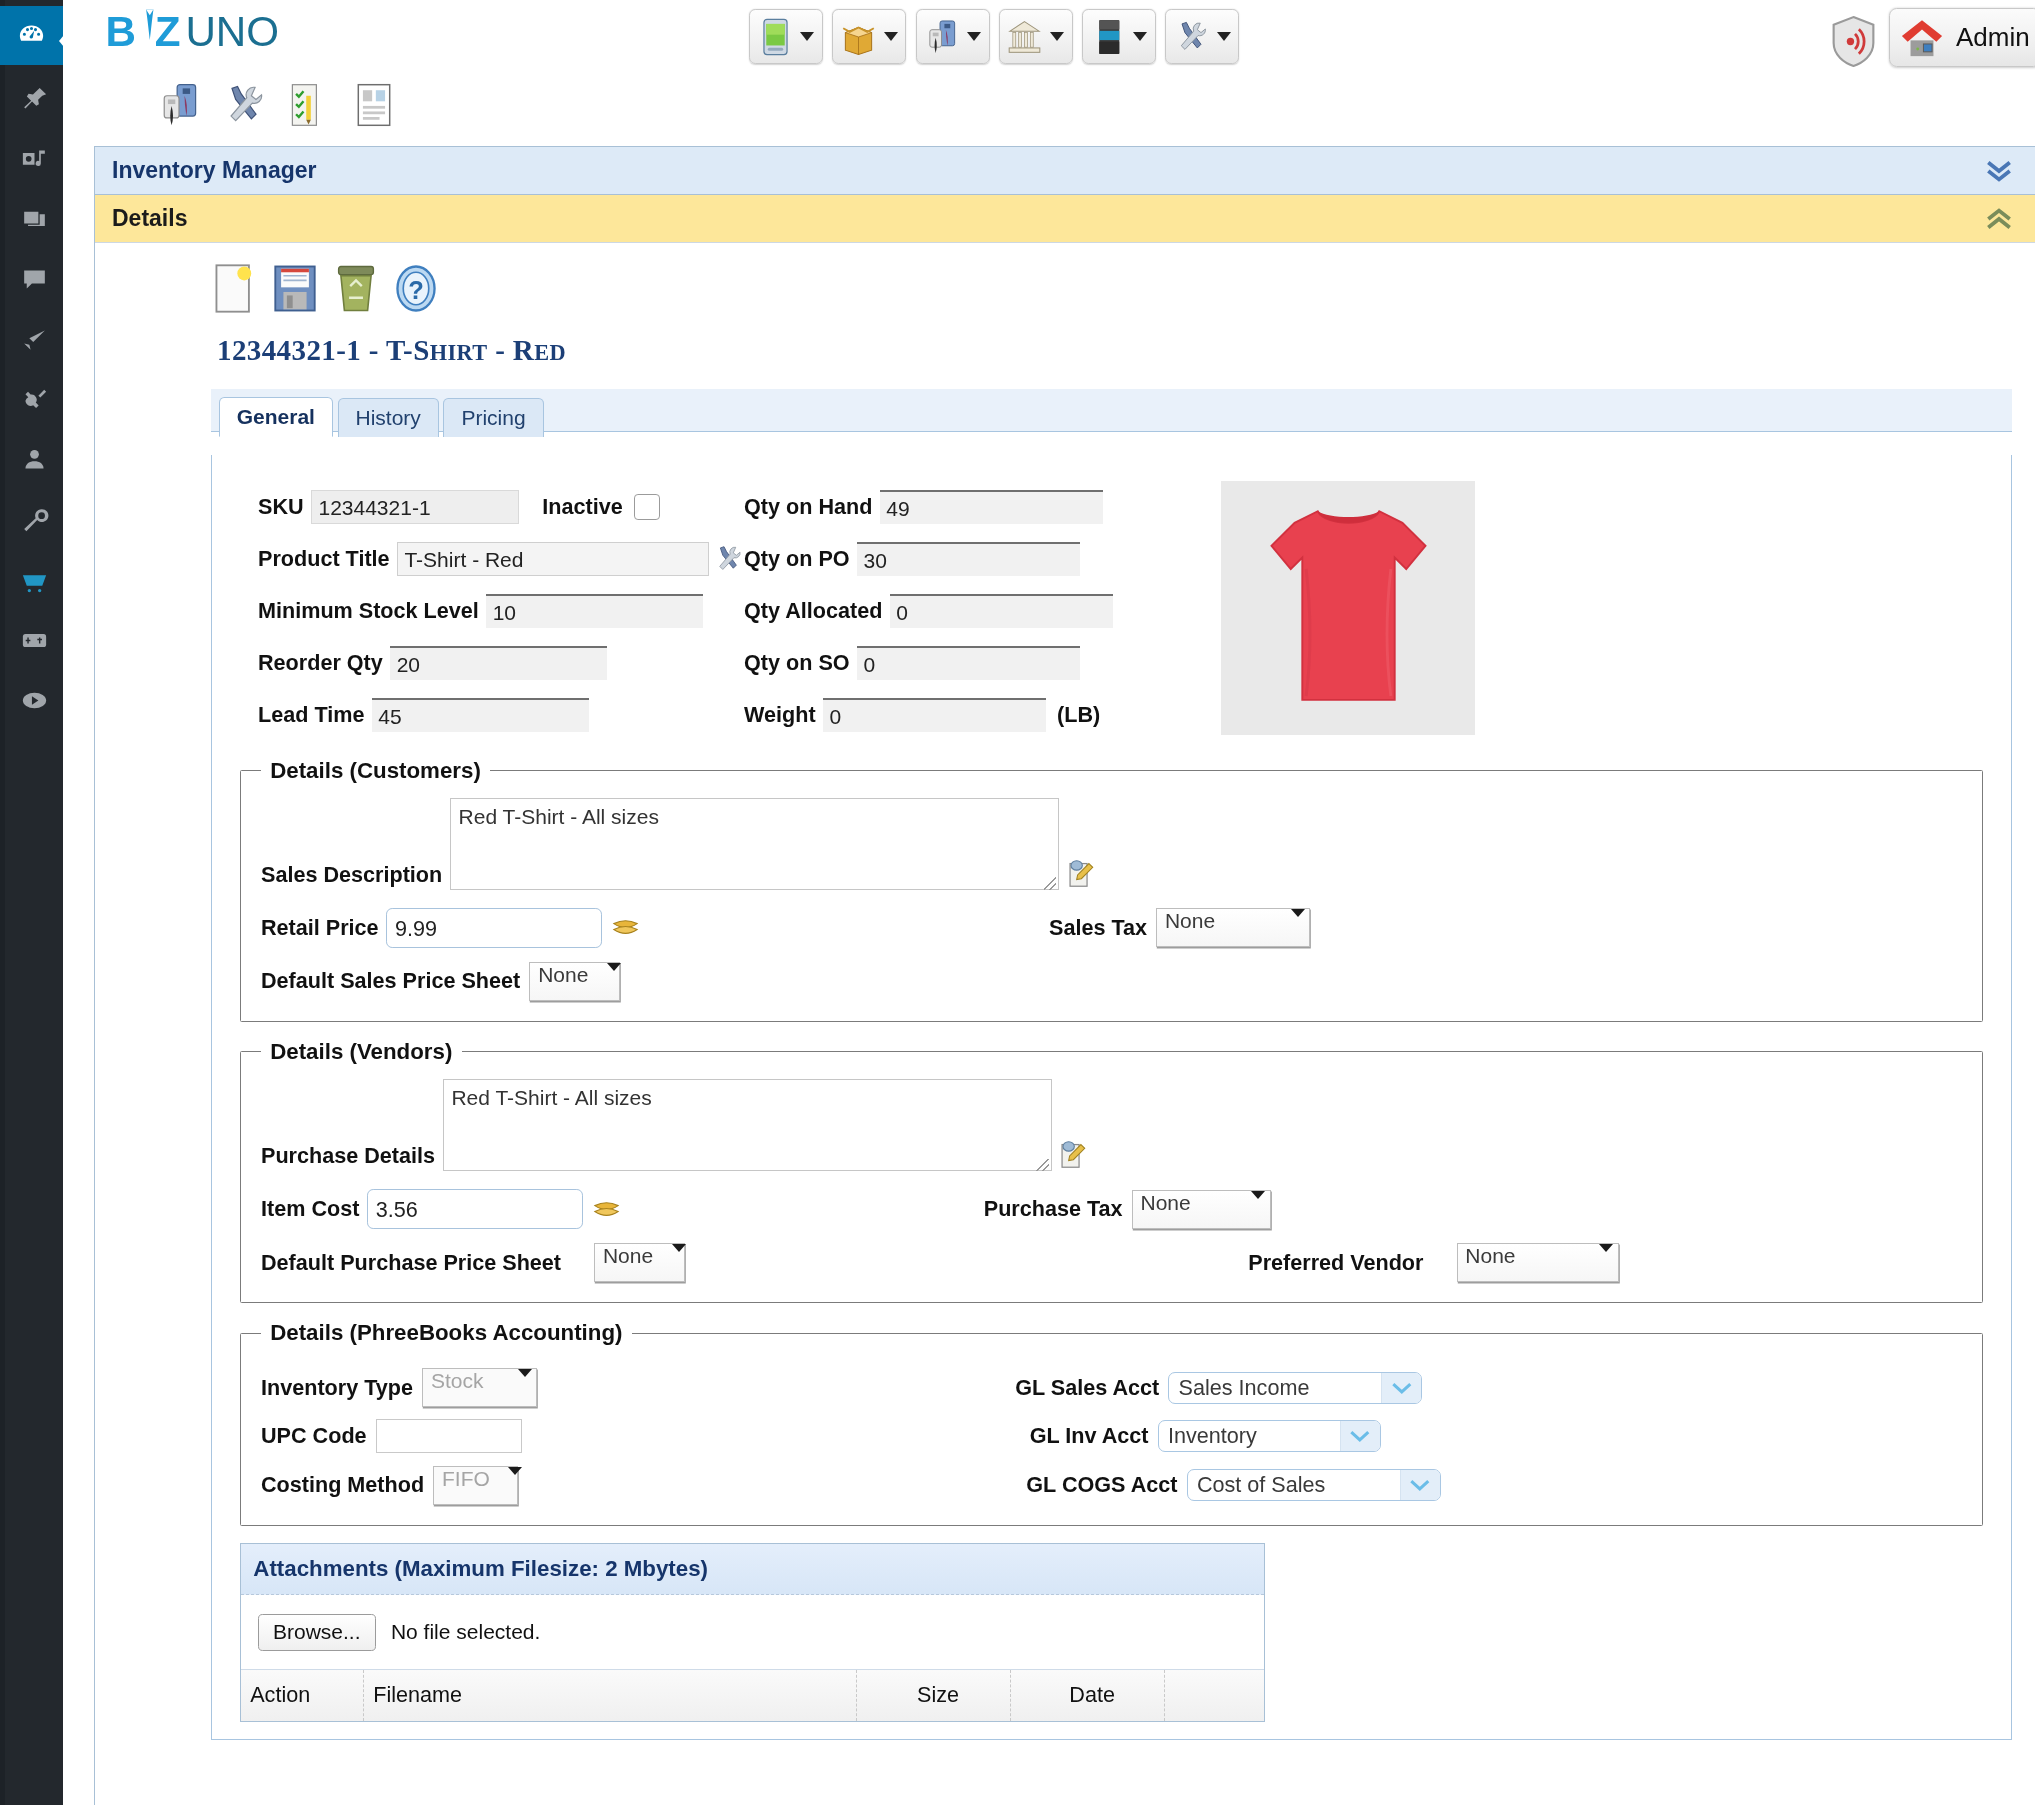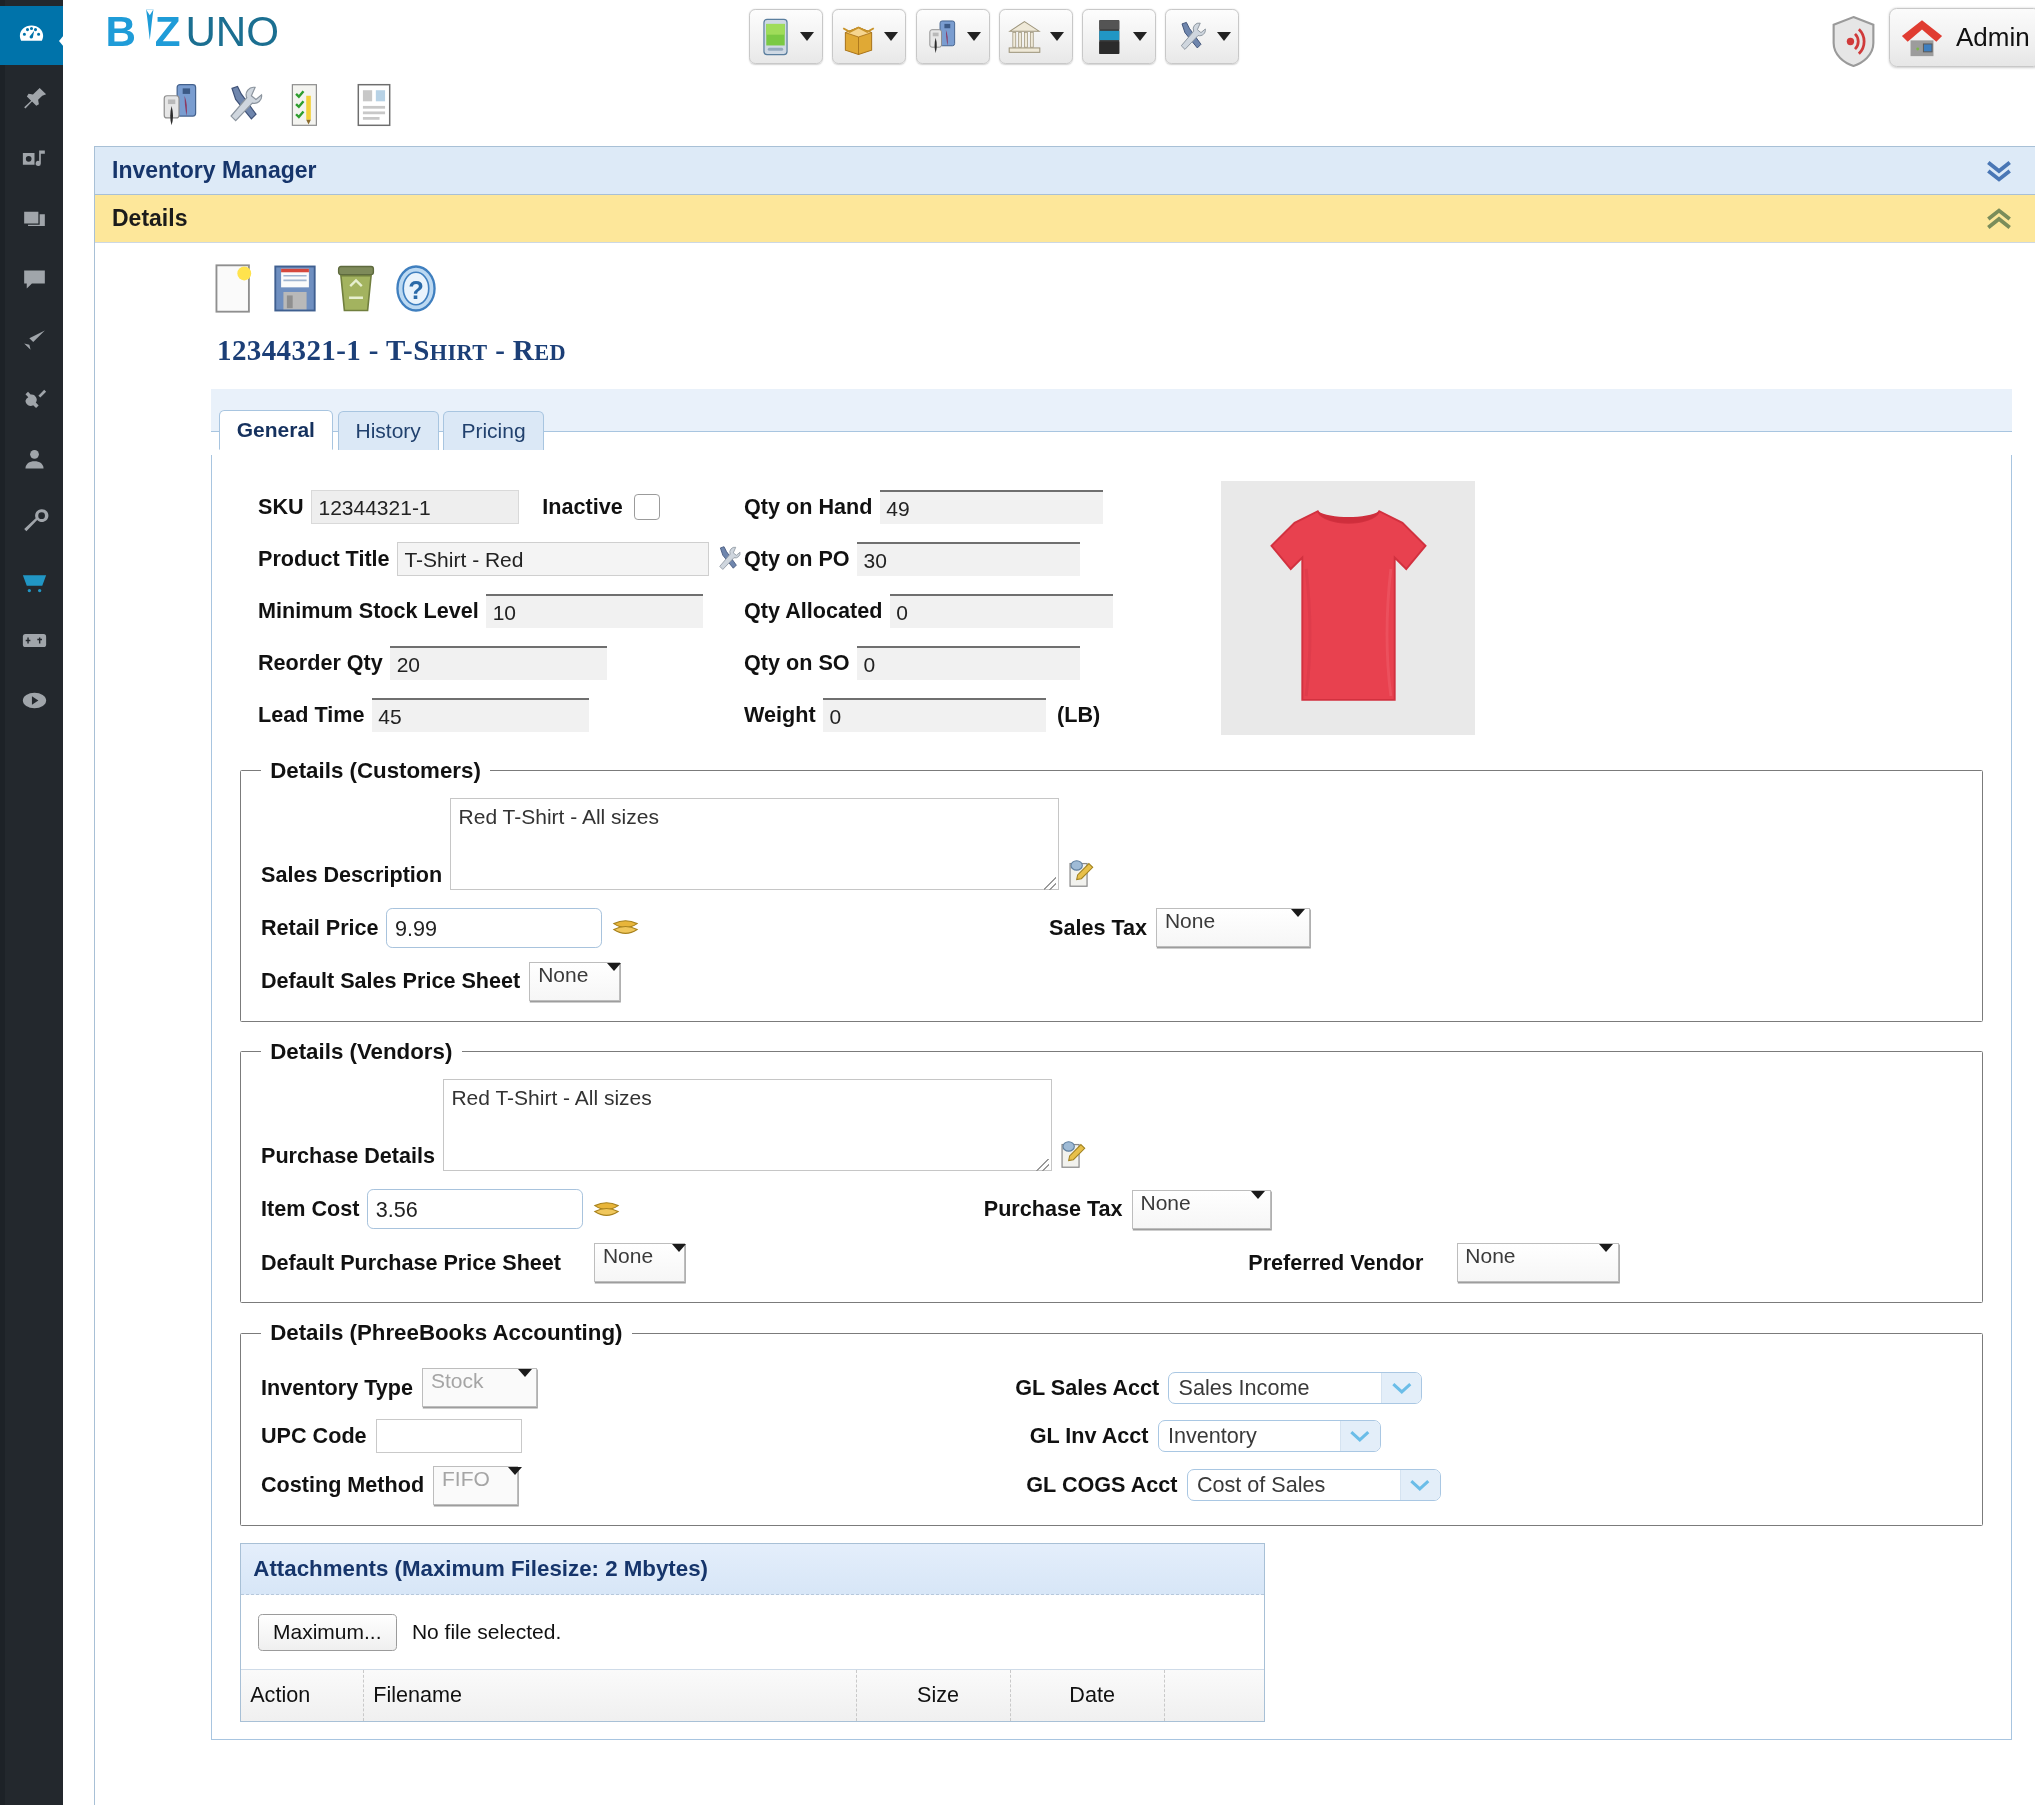--- a/index.html
+++ b/index.html
@@ -115,21 +115,21 @@
     background:#e9f1fa;
     padding:7.7px 0 0 7.7px;
     height:43px;
   }
   .tab {
     padding:7px 17px 6.2px 17px;
     font-size:21px; color:#21416e;
     border:1.5px solid #a8c5e0; border-bottom:none;
     border-radius:5.4px 5.4px 0 0;
     background:#dbe8f6;
-    position:relative; top:19px;
+    position:relative; top:6px;
   }
   .tab.active { background:#fff; color:#15315e; font-weight:bold; border-bottom:1.5px solid #fff; }
   .tabbody { border:1.5px solid #a8c5e0; border-top:none; background:#fff; padding:0 0 17px 0; min-height:92px; }
 
   
   .formtop { display:flex; padding:26px 0 0 0;margin-top:23px; }
   .col-left { width:532px; padding-left:46px; }
   .col-mid  { width:431px; }
   .col-img  { padding-left:46px; }
 
@@ -765,21 +765,21 @@
                     <path d="M3 4 L14 14 L25 4" fill="none" stroke="#6bbde8" stroke-width="4"></path>
                   </svg>
               </span>
             </span>
           </div>
         </fieldset>
 
         <div class="attach">
           <div class="attach-hd">Attachments (Maximum Filesize: 2 Mbytes)</div>
           <div class="attach-body">
-            <span class="browse">Maximum...</span>
+            <span class="browse">Browse...</span>
             <span class="nofile">No file selected.</span>
           </div>
           <div class="attach-tbl">
             <span class="th" style="width:123px;">Action</span>
             <span class="th" style="width:493px;">Filename</span>
             <span class="th" style="width:154px;text-align:center;">Size</span>
             <span class="th" style="width:154px;text-align:center;">Date</span>
             <span class="th" style="width:92px;border-right:none;"></span>
           </div>
         </div>

